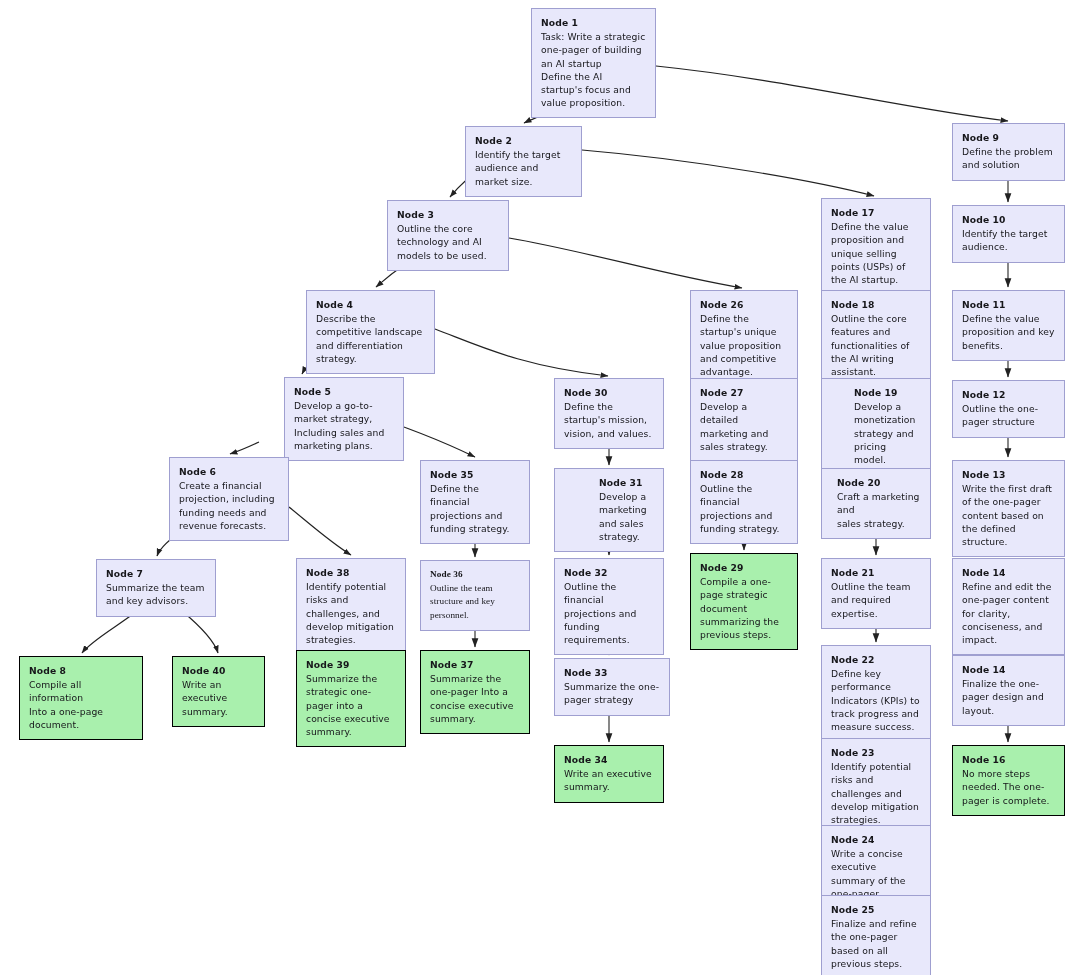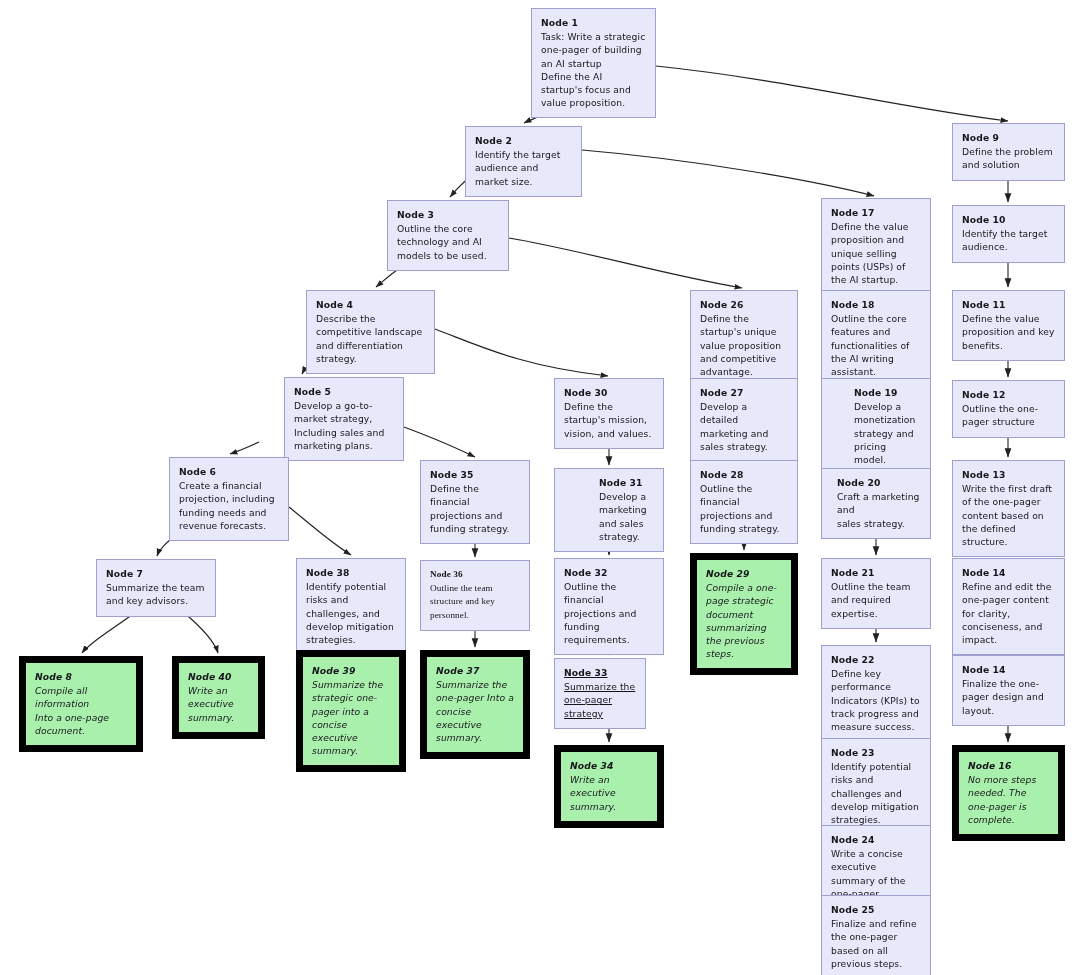--- a/index.html
+++ b/index.html
@@ -31,22 +31,21 @@
     background: #e8e8fb;
     padding: 7px 9px 8px 9px;
     font-size: 9.2px;
     line-height: 13.2px;
     color: #16161a;
     letter-spacing: 0.1px;
     overflow: hidden;
   }
   .node.green {
     background: #a9f0ad;
-    border: 7px solid #000000;
-    font-style: italic;
+    border: 1px solid #000000;
   }
   .node .title {
     font-weight: bold;
     font-size: 9.2px;
     line-height: 13.2px;
     margin-bottom: 1px;
     white-space: nowrap;
   }
   .node .body {
     font-weight: normal;
@@ -169,21 +168,21 @@
         <div class="body">Define the startup's mission, vision, and values.</div>
       </div>
       <div class="node" style="left: 554px; top: 468px; width: 110px; min-height: 52px; padding-left: 44px;">
         <div class="title">Node 31</div>
         <div class="body">Develop a marketing and sales strategy.</div>
       </div>
       <div class="node" style="left: 554px; top: 558px; width: 110px; min-height: 63px;">
         <div class="title">Node 32</div>
         <div class="body">Outline the financial projections and funding requirements.</div>
       </div>
-      <div class="node" style="left: 554px; top: 658px; width: 92px; min-height: 52px; text-decoration: underline;">
+      <div class="node" style="left: 554px; top: 658px; width: 116px; min-height: 52px;">
         <div class="title">Node 33</div>
         <div class="body">Summarize the one-pager strategy</div>
       </div>
       <div class="node green" style="left: 554px; top: 745px; width: 110px; min-height: 52px;">
         <div class="title">Node 34</div>
         <div class="body">Write an executive summary.</div>
       </div>
       <div class="node" style="left: 690px; top: 290px; width: 108px; min-height: 63px;">
         <div class="title">Node 26</div>
         <div class="body">Define the startup's unique value proposition and competitive advantage.</div>

